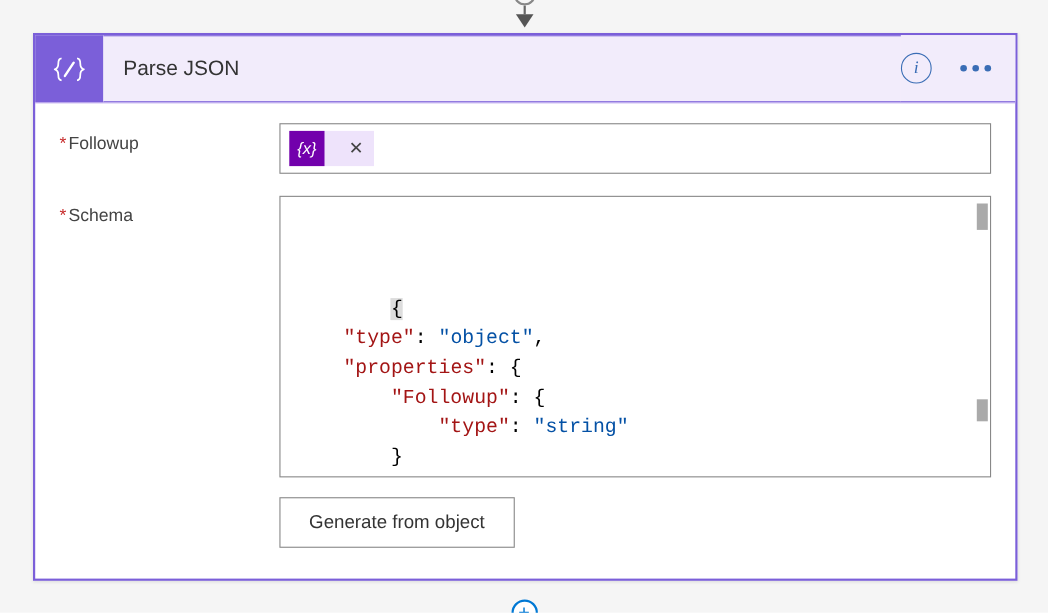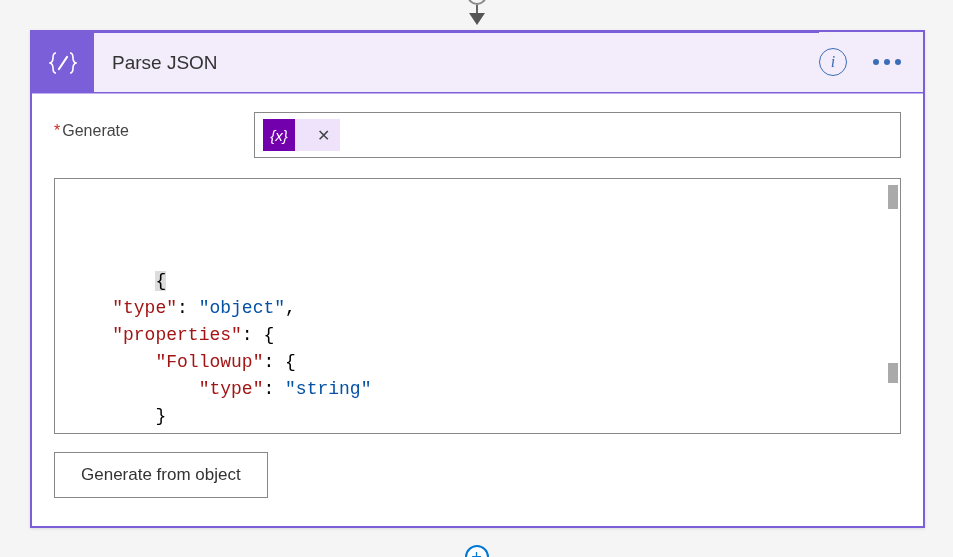--- a/index.html
+++ b/index.html
@@ -246,32 +246,33 @@
       <div class="more-icon">
           <span></span>
           <span></span>
           <span></span>
         </div>
     </div>
   </div>
 
   <div class="card-body">
     <div class="field-row">
-      <div class="field-label"><span class="req">*</span><span>Generate</span></div>
+      <div class="field-label"><span class="req">*</span><span>Followup</span></div>
       <div class="field-value">
         <div class="content-input">
           <span class="token-pill">
             <span class="token-fx">{x}</span>
             <span class="token-close">✕</span>
           </span>
         </div>
       </div>
     </div>
 
     <div class="field-row">
+      <div class="field-label"><span class="req">*</span><span>Schema</span></div>
       <div class="field-value">
         <div class="schema-editor" id="schema-editor">
           <div class="schema-scroll top"></div>
           <div class="schema-scroll bot"></div>
         <div class="hl-line"><span class="b hl-brace">{</span></div><div>    <span class="k">"type"</span><span class="b">: </span><span class="s">"object"</span><span class="b">,</span></div><div>    <span class="k">"properties"</span><span class="b">: {</span></div><div>        <span class="k">"Followup"</span><span class="b">: {</span></div><div>            <span class="k">"type"</span><span class="b">: </span><span class="s">"string"</span></div><div>        <span class="b">}</span></div><div>    <span class="b">}</span></div></div>
         <button class="gen-btn">Generate from object</button>
       </div>
     </div>
   </div>
 </div>

